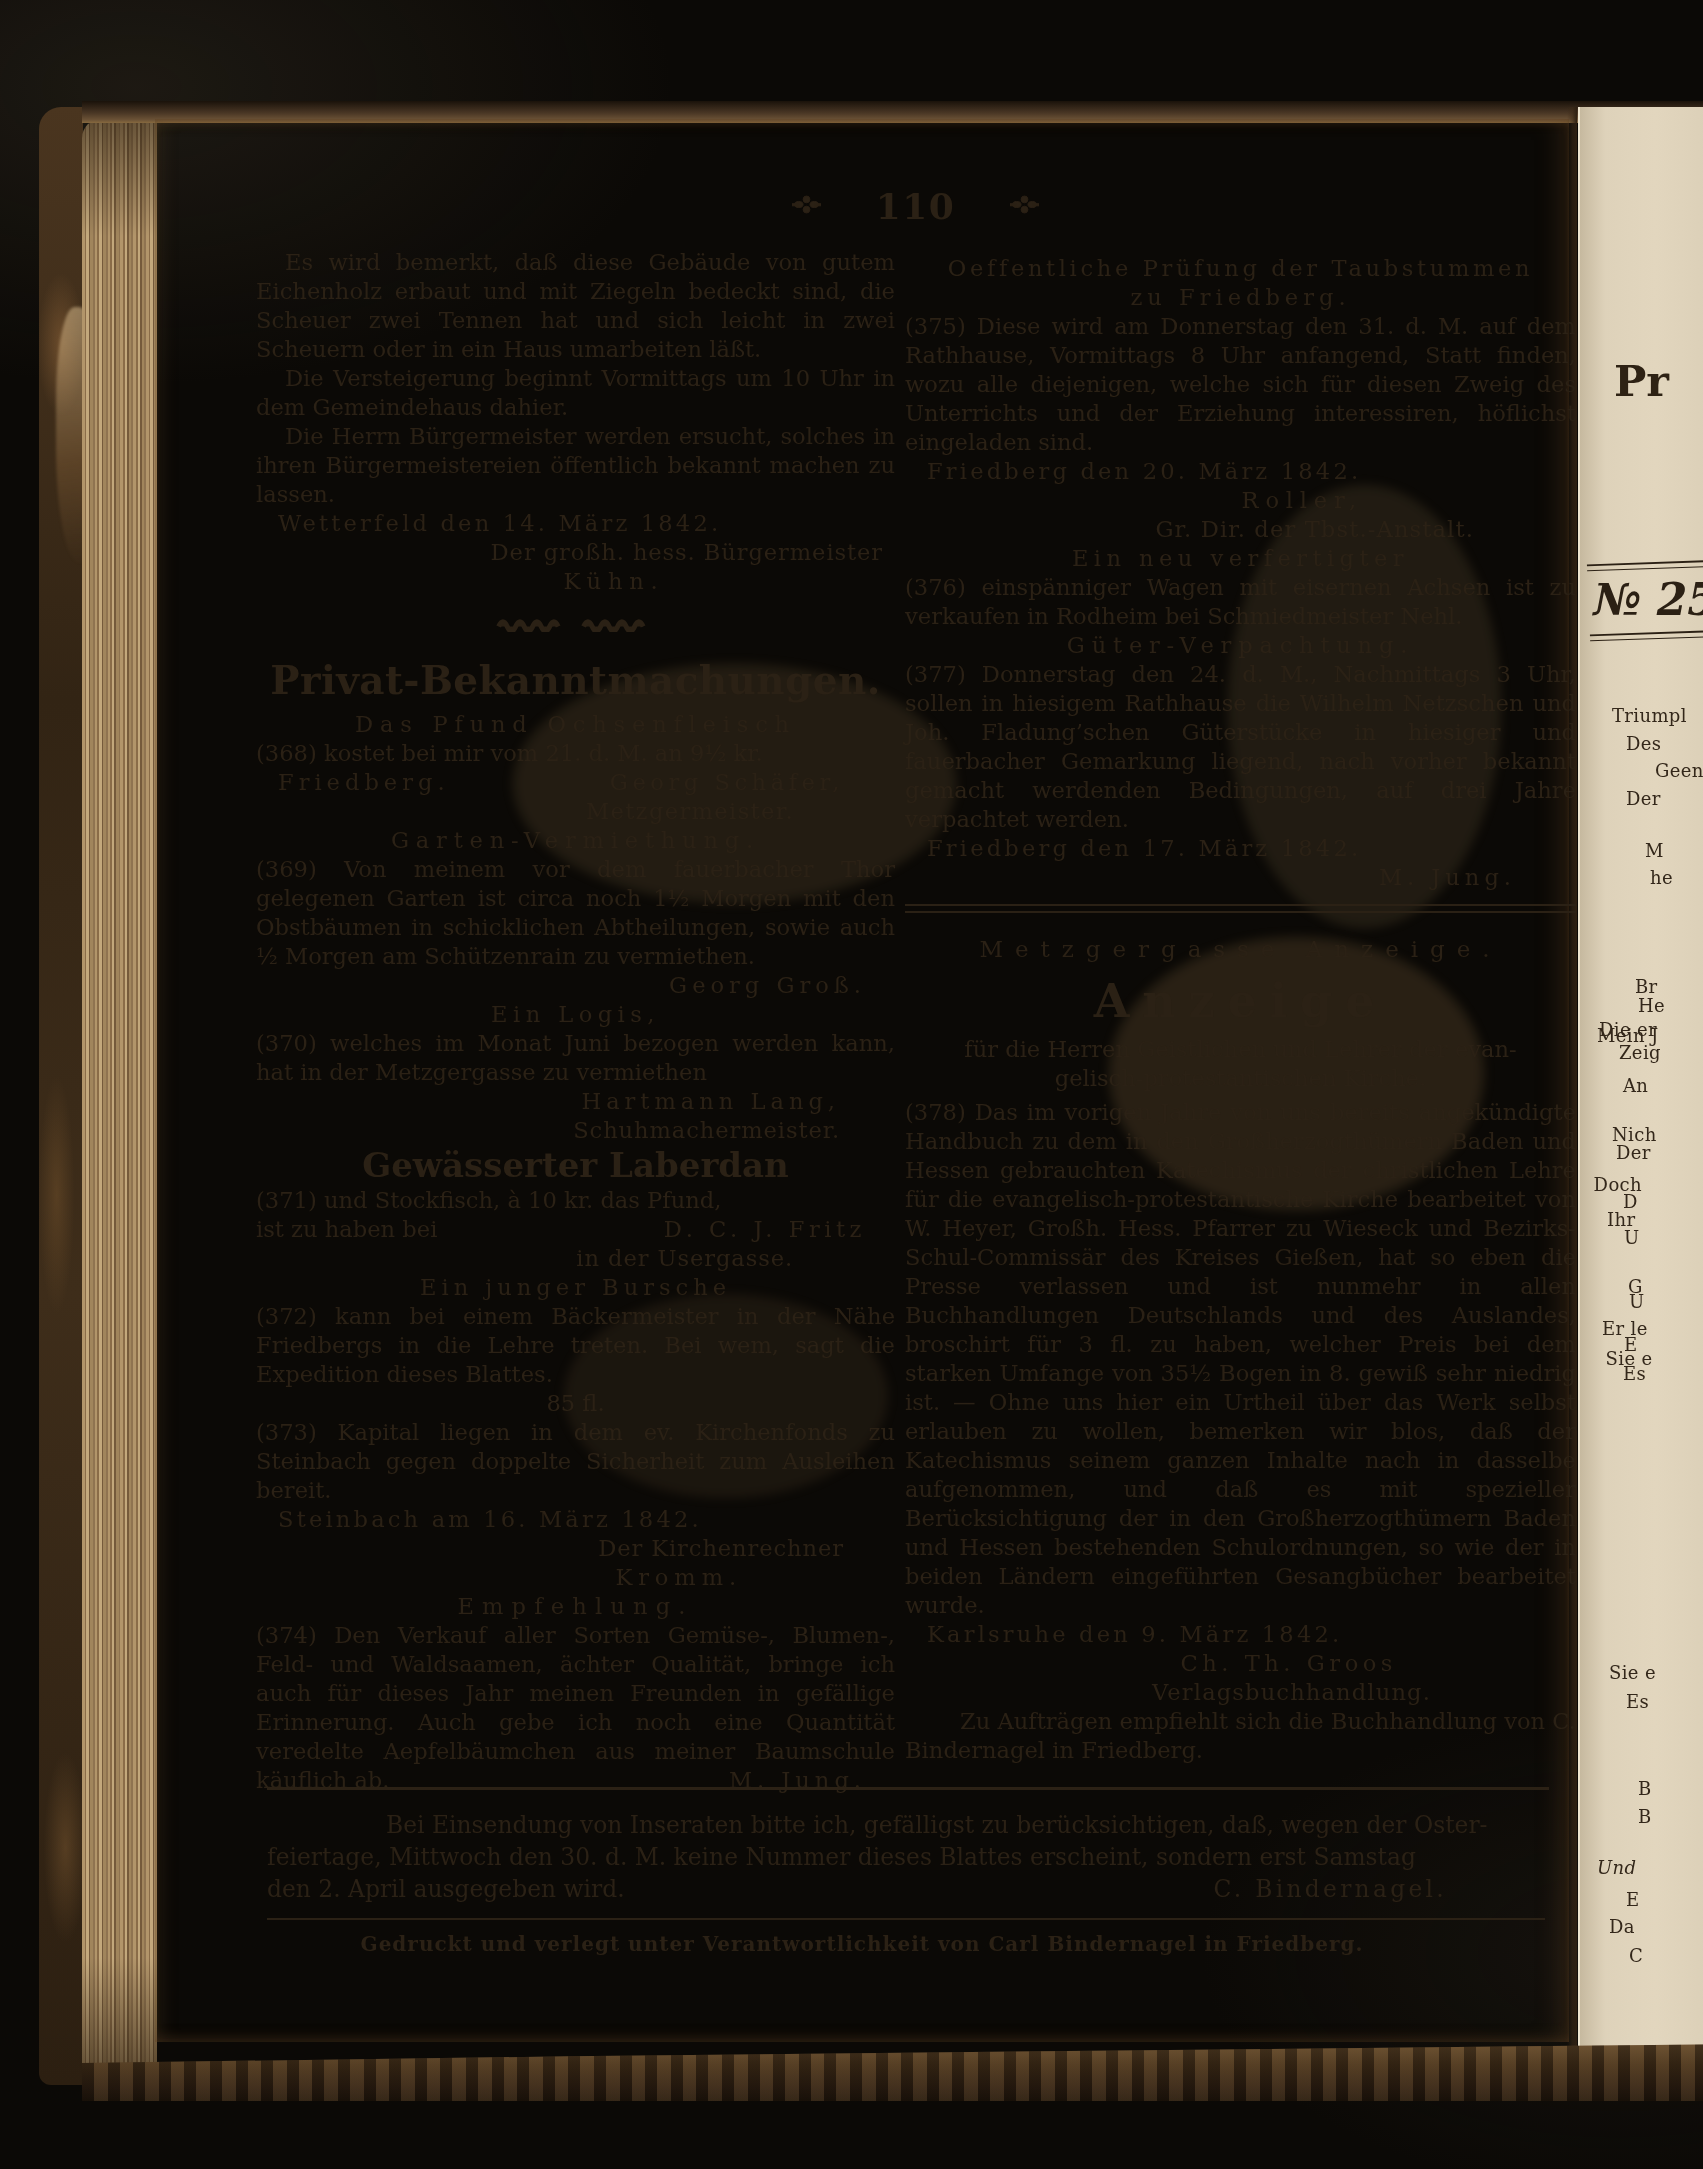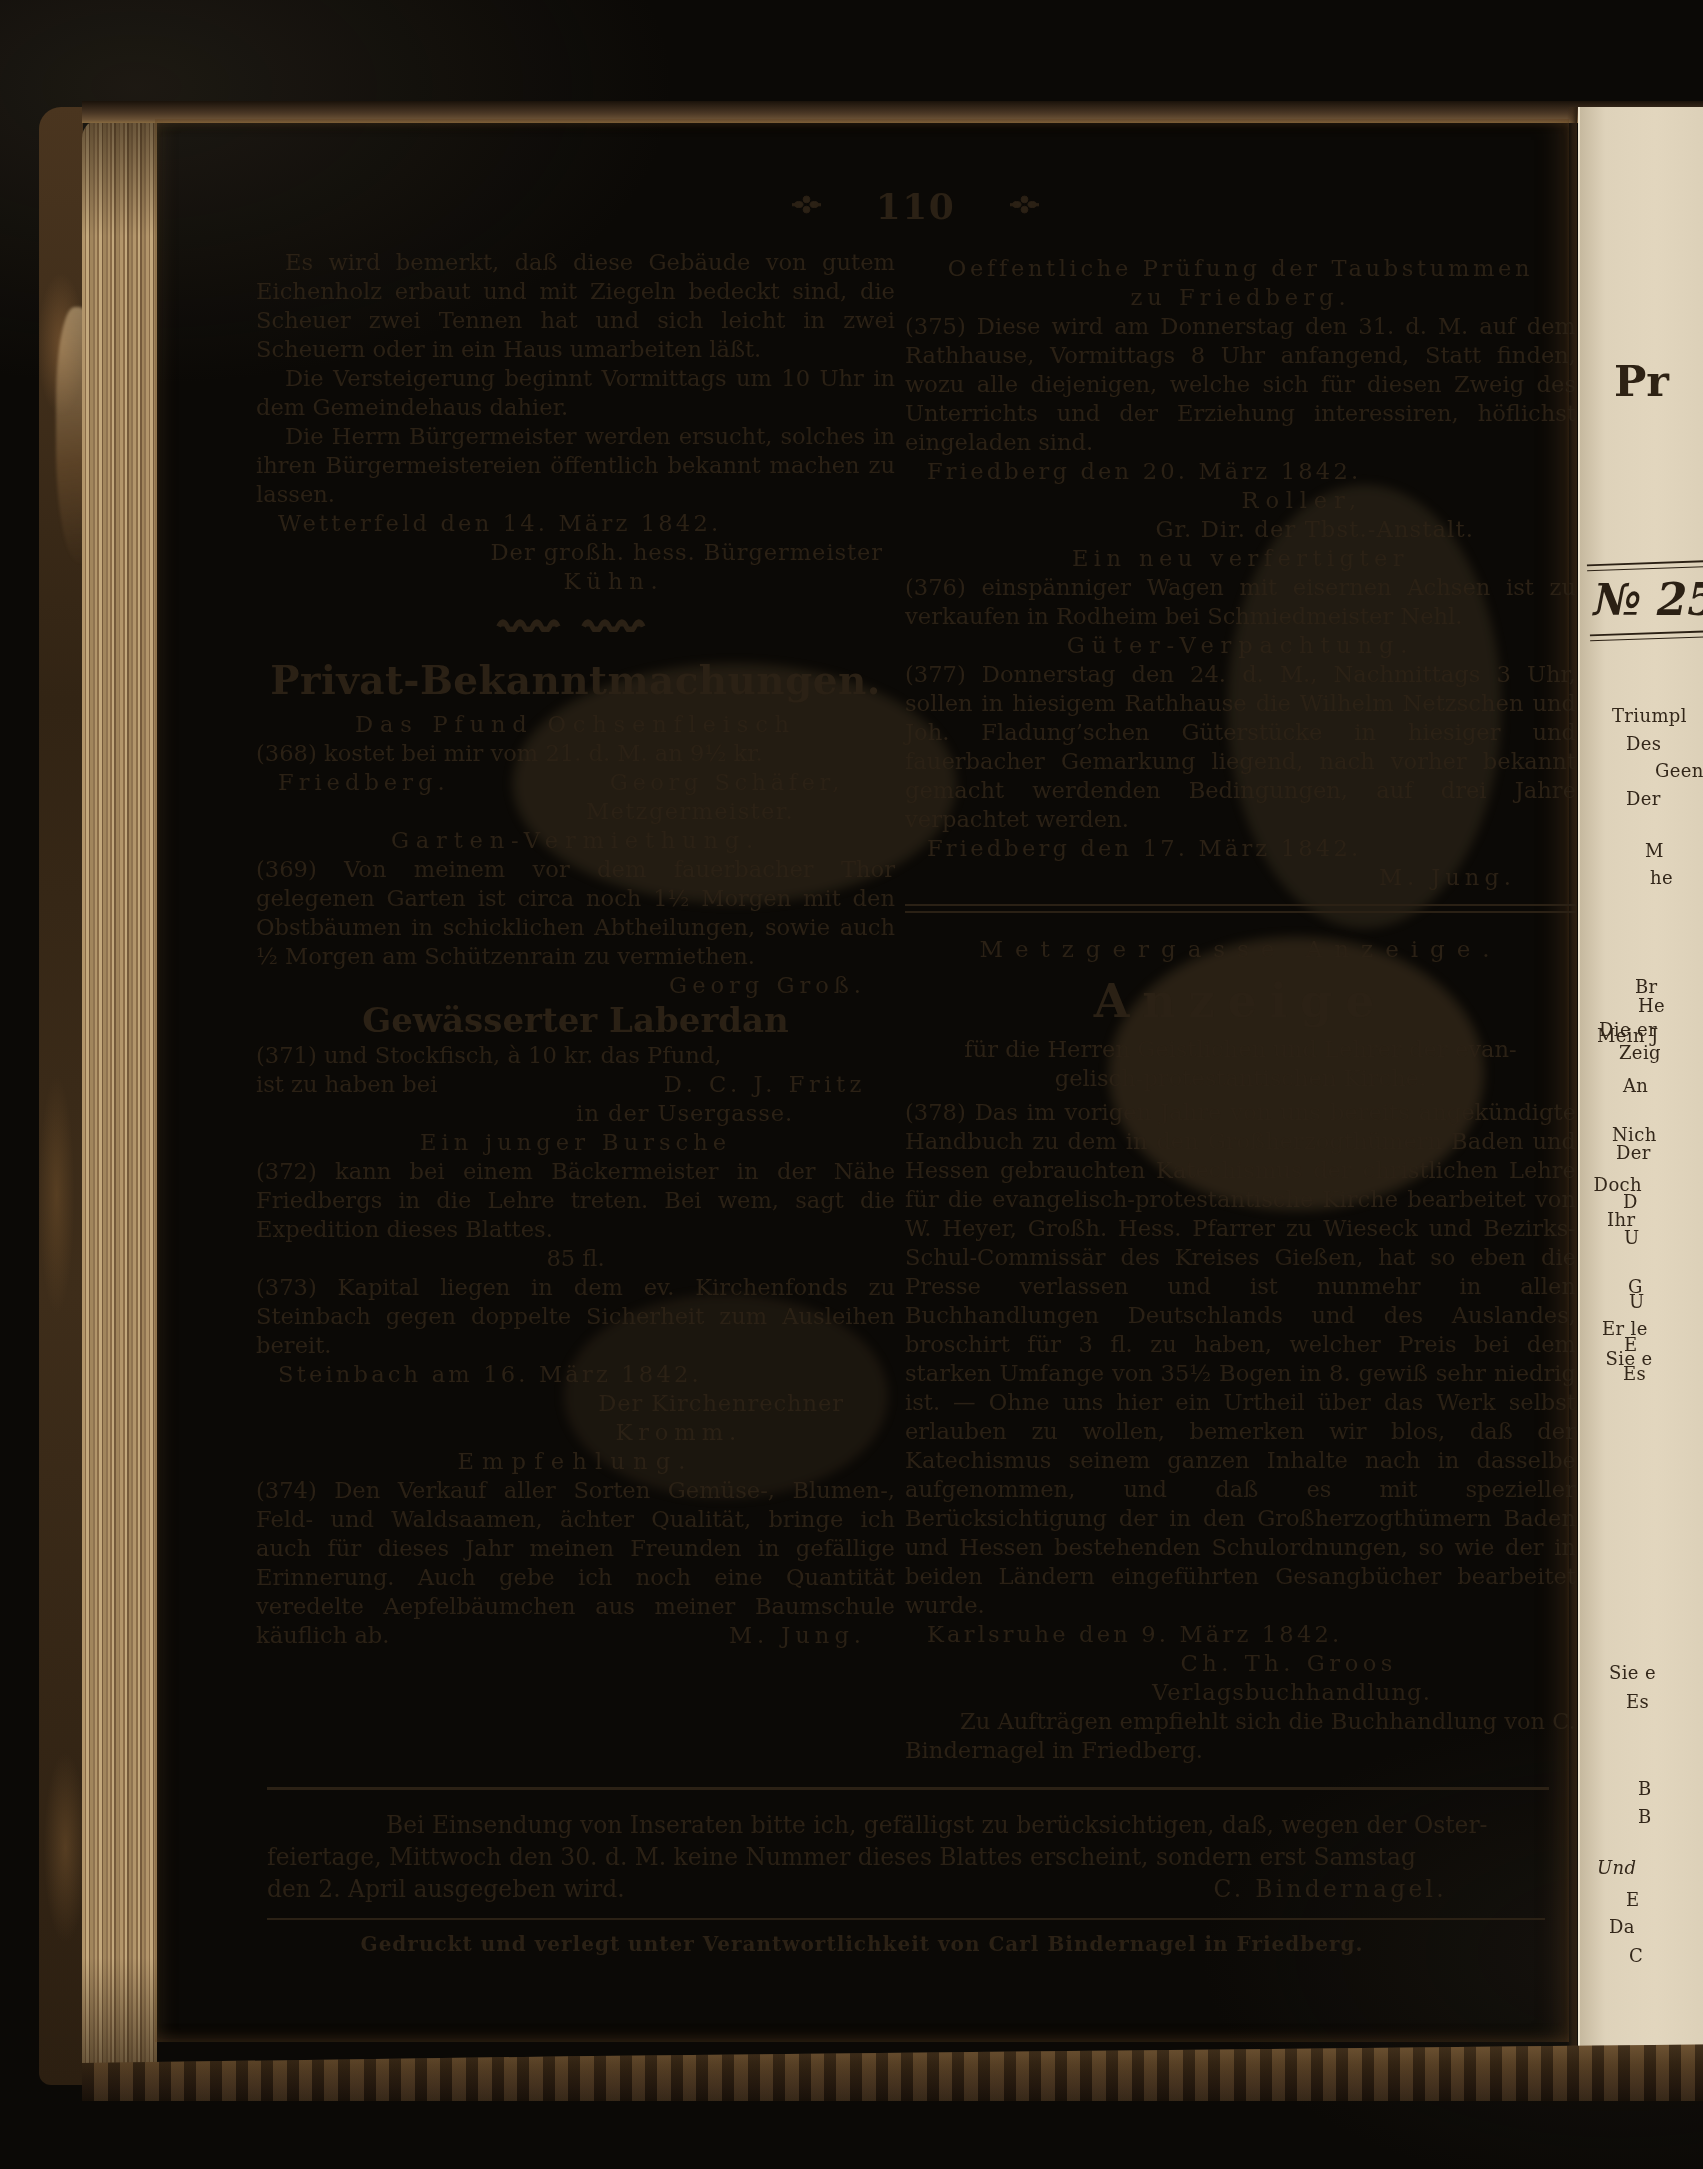--- a/index.html
+++ b/index.html
@@ -191,20 +191,26 @@
       </div>
       <p class="sig" style="padding-right:101px;letter-spacing:.06em;">Metzgermeister.</p>
     </div>
 
     <div>
       <div class="sperr">Garten-Vermiethung.</div>
       <p>(369) Von meinem vor dem fauerbacher Thor gelegenen Garten ist circa noch 1½ Morgen mit den Obstbäumen in schicklichen Abtheilungen, sowie auch ½ Morgen am Schützenrain zu vermiethen.</p>
       <p class="sig" style="padding-right:29px;letter-spacing:.22em;">Georg Groß.</p>
     </div>
 
+    <div>
+      <div class="sperr" style="letter-spacing:.24em;">Ein Logis,</div>
+      <p>(370) welches im Monat Juni bezogen werden kann, hat in der Metzgergasse zu vermiethen</p>
+      <p class="sig" style="padding-right:55px;letter-spacing:.22em;">Hartmann Lang,</p>
+      <p class="sig" style="padding-right:55px;letter-spacing:.04em;">Schuhmachermeister.</p>
+    </div>
 
     <div>
       <div class="big-head">Gewässerter Laberdan</div>
       <p>(371) und Stockfisch, à 10 kr. das Pfund,</p>
       <div class="split" style="padding-right:29px;">
         <span>ist zu haben bei</span>
         <span style="letter-spacing:.20em;">D. C. J. Fritz</span>
       </div>
       <p class="sig" style="padding-right:102px;letter-spacing:.04em;">in der Usergasse.</p>
     </div>

